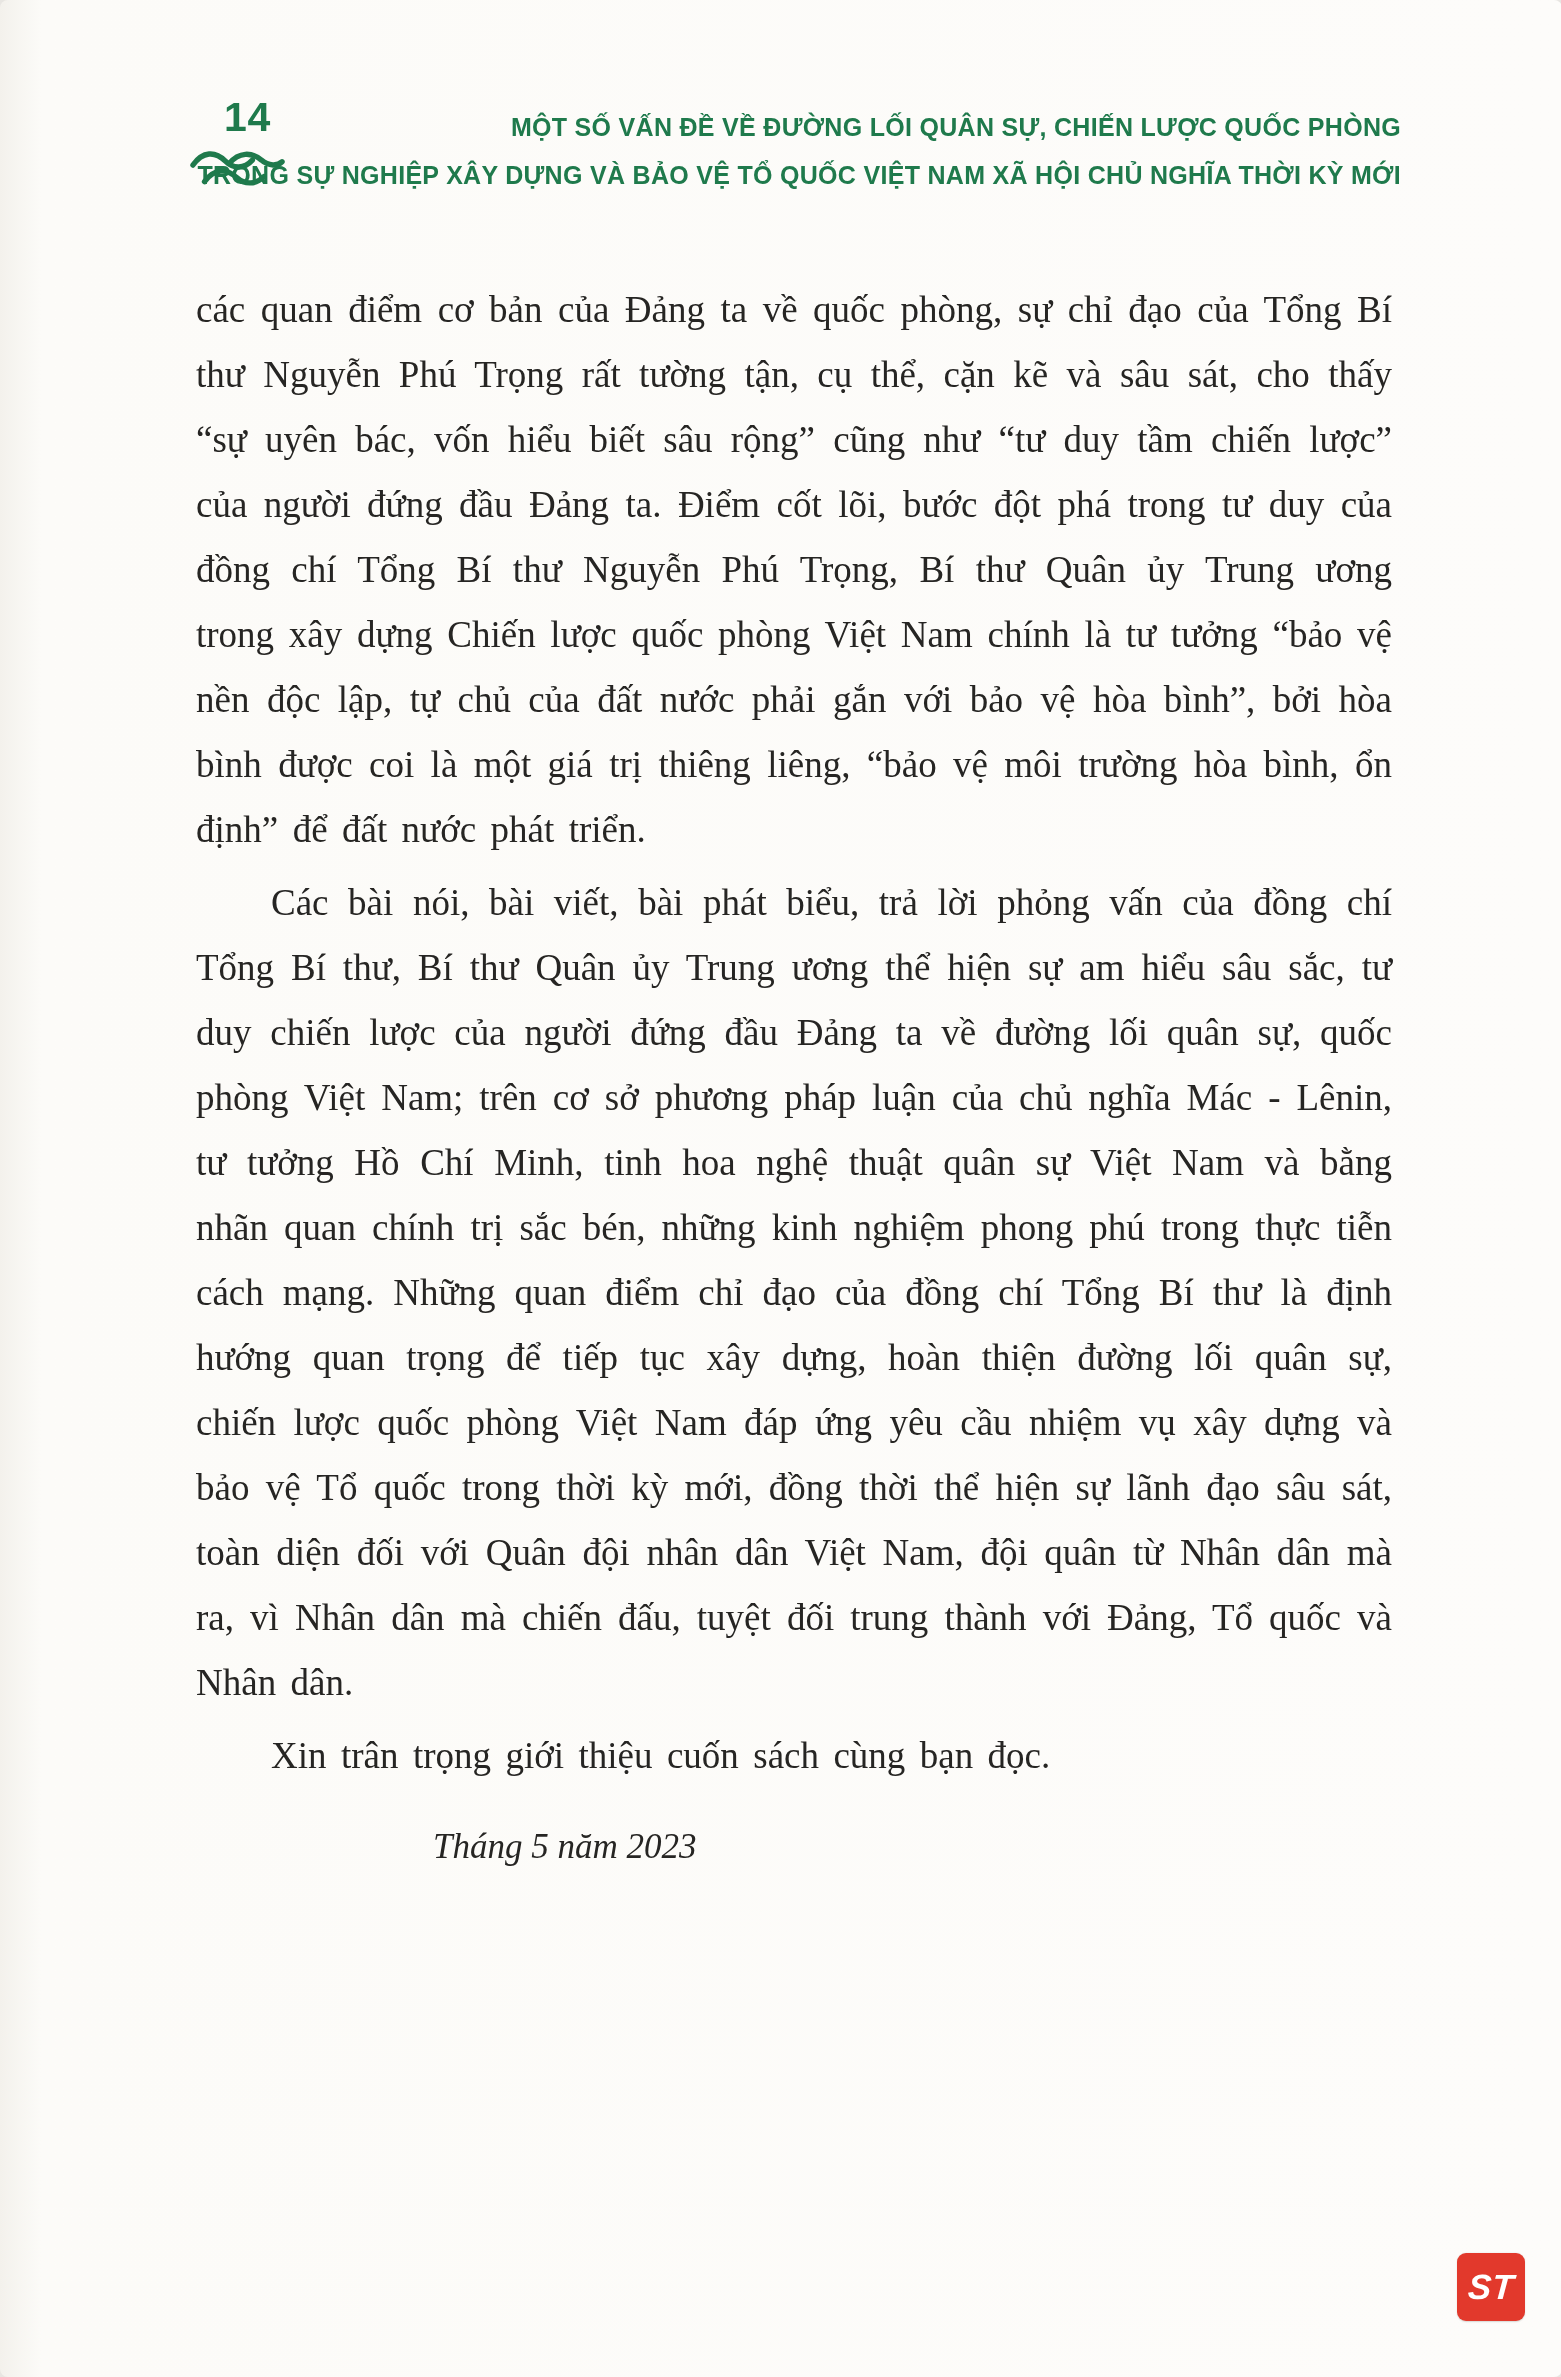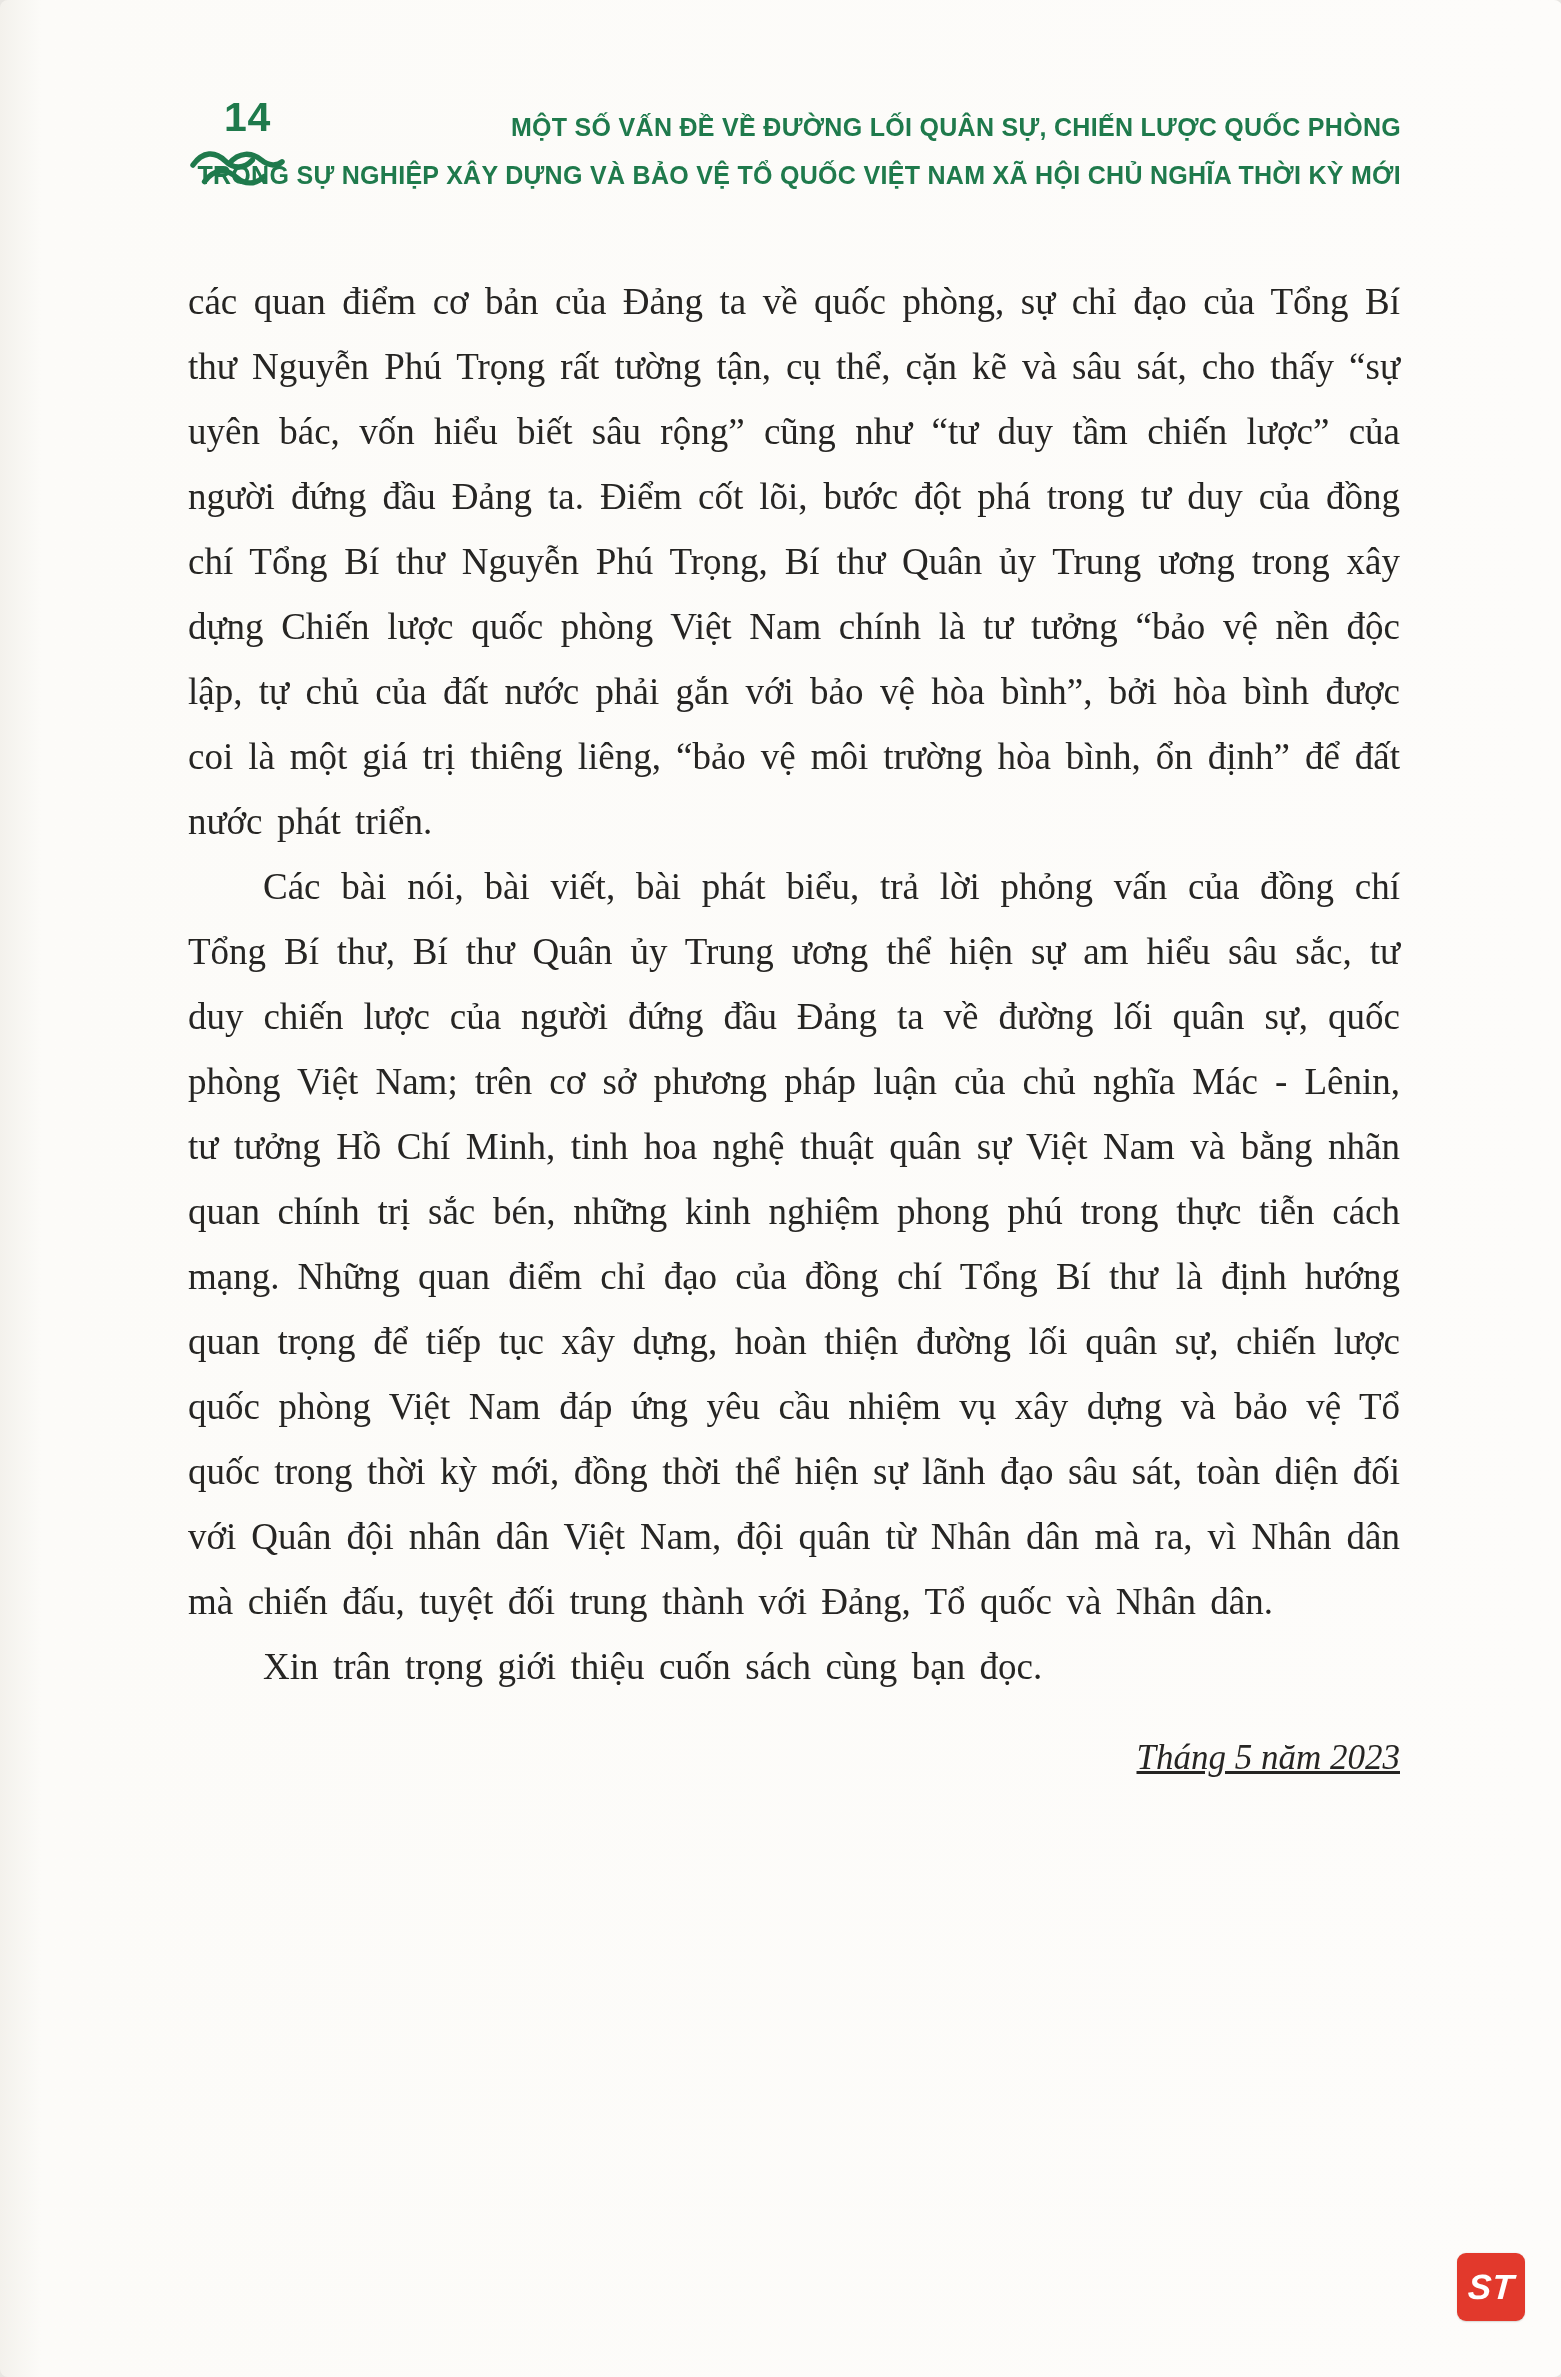--- a/index.html
+++ b/index.html
@@ -59,35 +59,34 @@
   }
 
   
   .body-block {
     position: absolute;
     top: 269px;
     left: 188px;
     width: 1212px;
   }
   .para {
-    margin: 0;
+    margin: 8px;
     text-align: justify;
     font-size: 37px;
     line-height: 65px;
     word-spacing: 0.14em;
     text-justify: inter-word;
   }
   .para.indent { text-indent: 75px; }
 
   .closing-block {
     width: 967px;
     margin-left: auto;
     margin-top: 25.6px;
-    text-align: right;
-    text-decoration: underline;
+    text-align: left;
   }
   .date-line {
     font-style: italic;
     font-size: 35px;
     line-height: 65px;
   }
   .publisher-line {
     font-size: 37px;
     line-height: 65px;
     letter-spacing: 1.1px;

